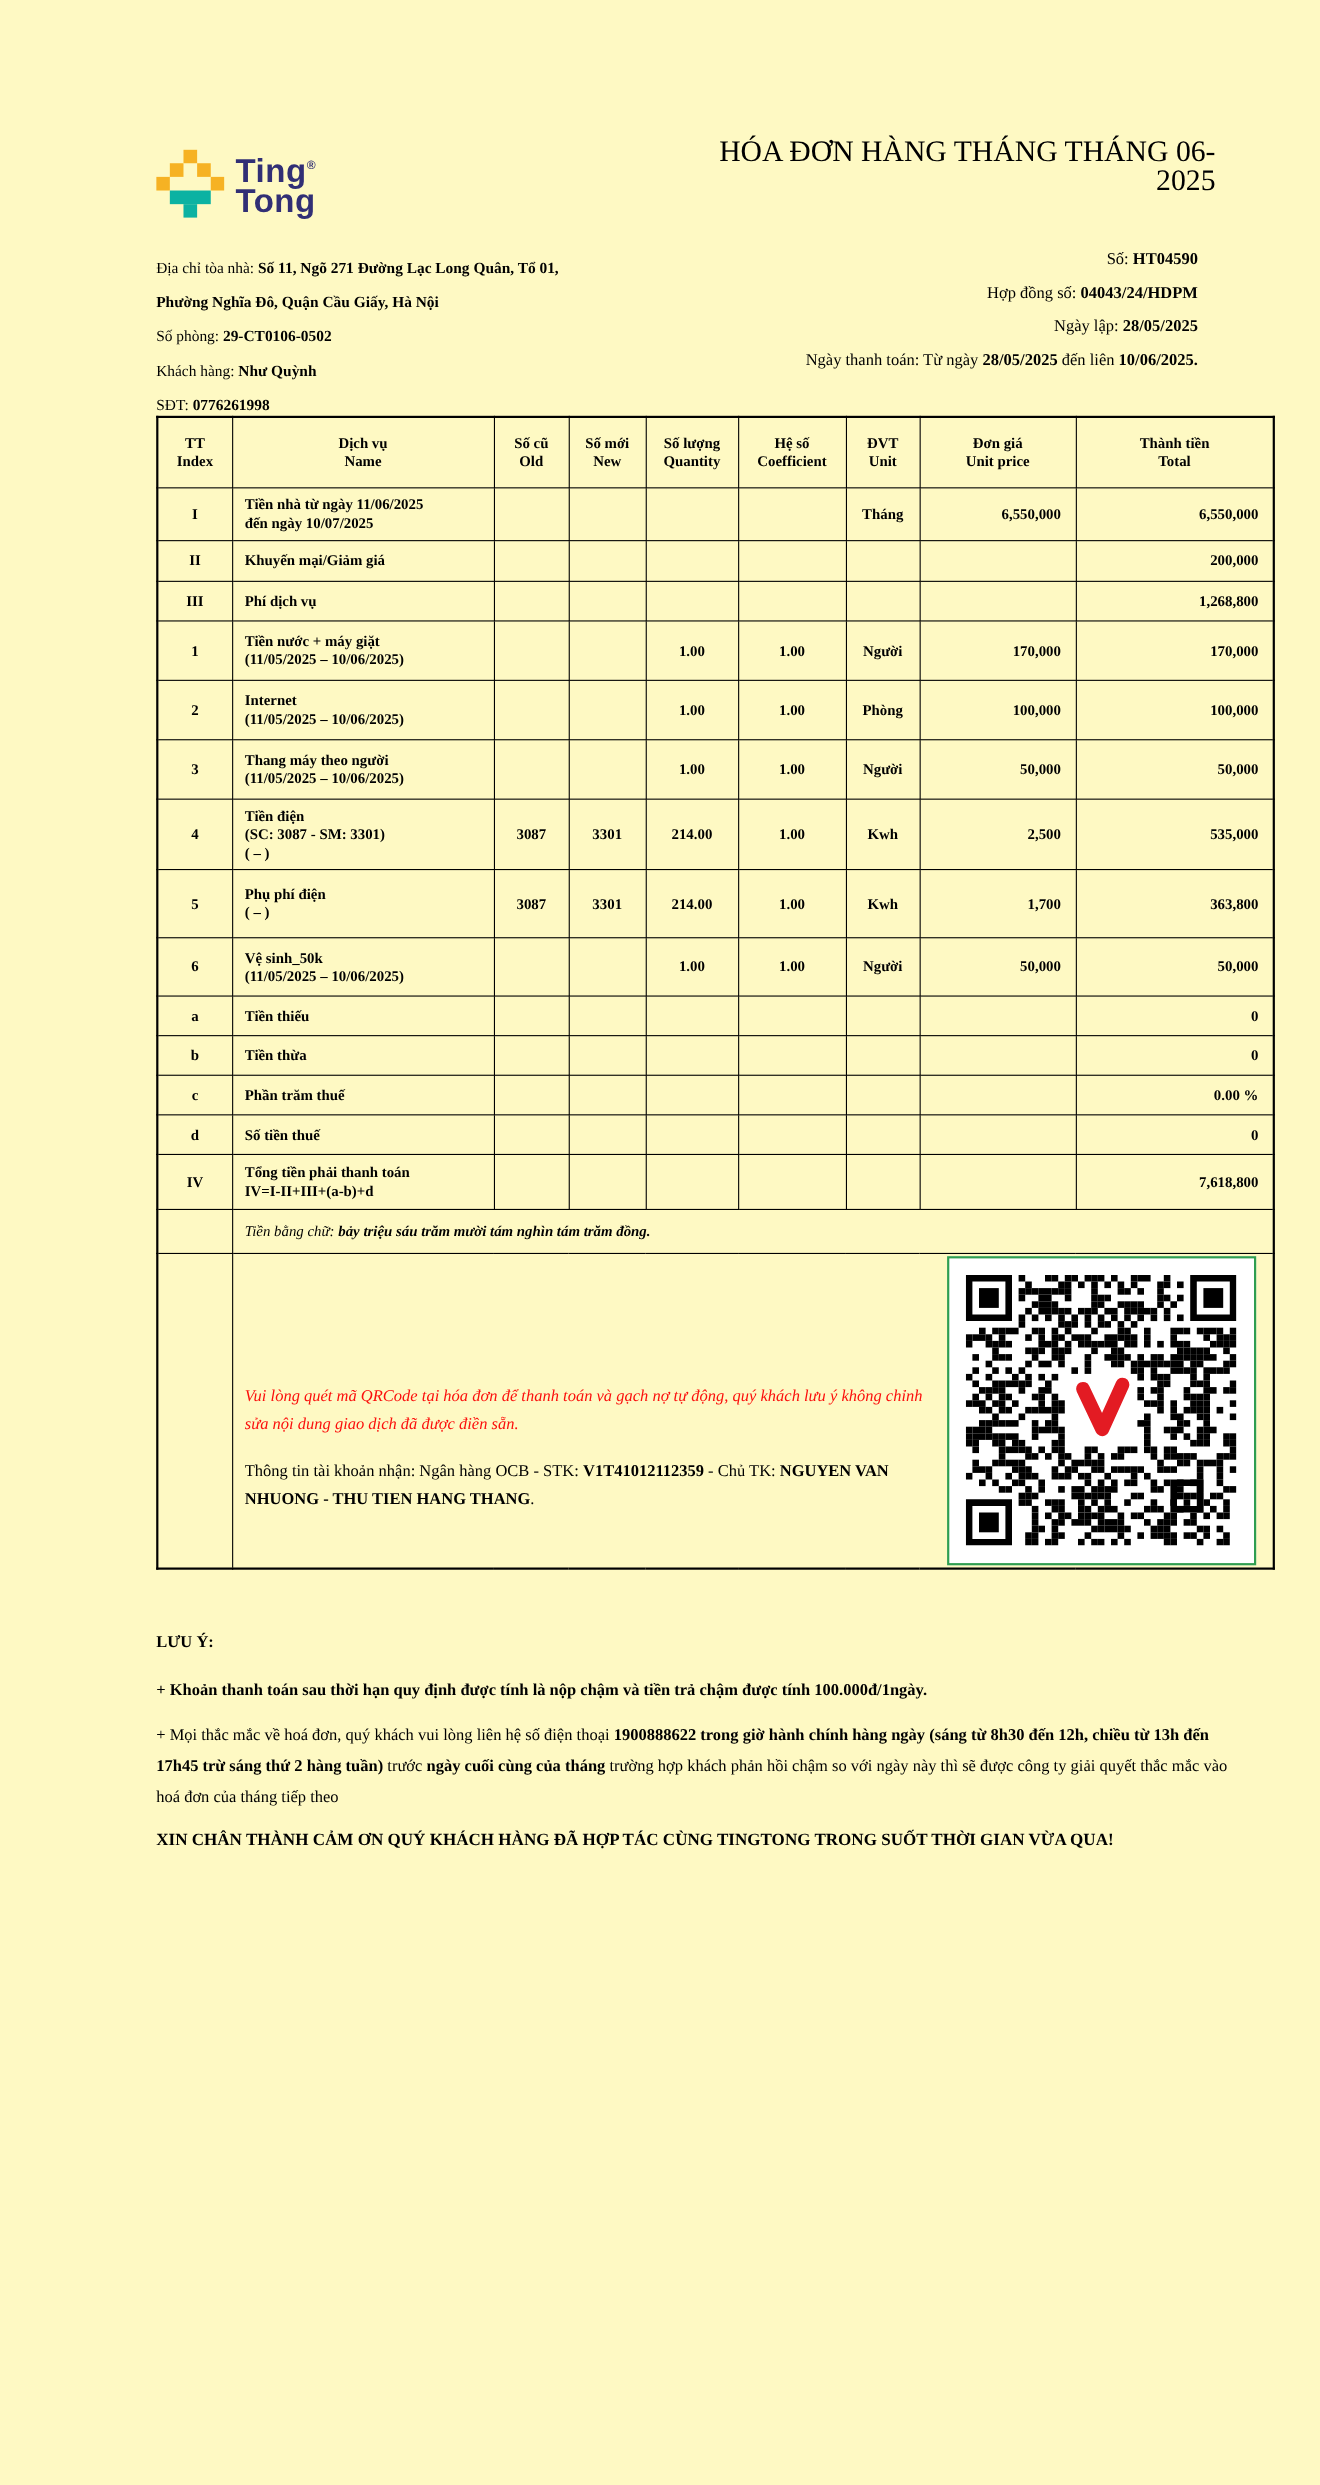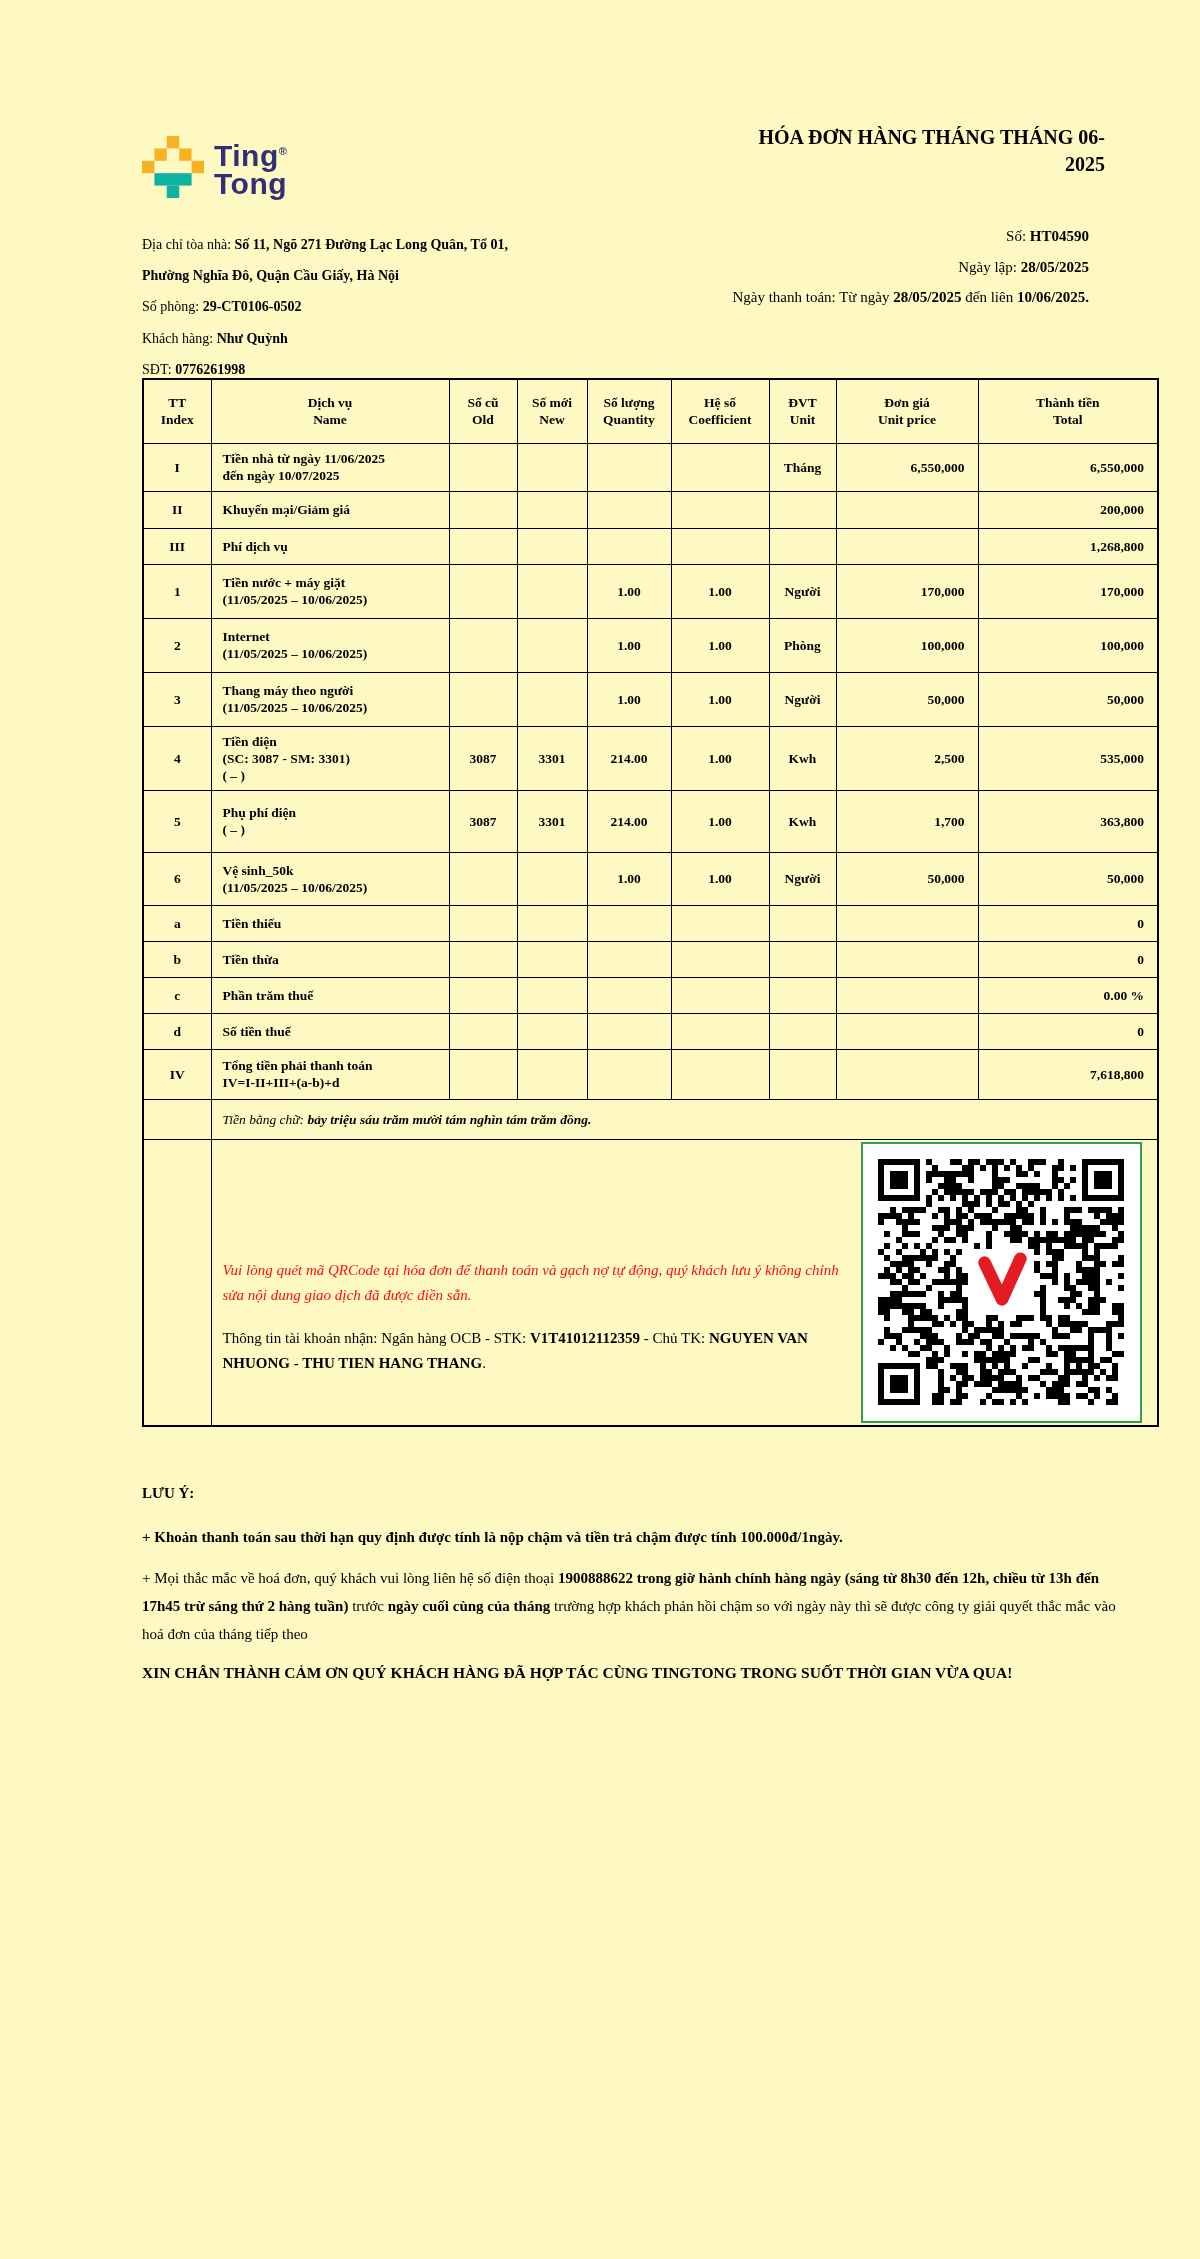--- a/index.html
+++ b/index.html
@@ -9,21 +9,21 @@
     font-family:"Liberation Serif", serif; overflow:hidden;
   }
   
   .logo { position:absolute; left:142px; top:136px; display:flex; align-items:flex-start; }
   .logo-icon { width:62px; height:62px; display:block; }
   .logo-text { margin-left:10px; margin-top:1px; font-family:"Liberation Sans", sans-serif;
                font-weight:bold; color:#312F75; font-size:30px; line-height:28px; letter-spacing:.5px; }
   .logo-text sup { font-size:11px; vertical-align:super; }
   
   .title { position:absolute; right:95px; top:124px; width:520px; text-align:right;
-           font-size:20px; font-weight:bold; line-height:27px; }
+           font-size:27px; font-weight:normal; line-height:27px; }
   .info-left { position:absolute; left:142px; top:229px; width:500px; font-size:14px; line-height:31.2px; }
   .info-right { position:absolute; right:111px; top:221px; width:560px; text-align:right;
                 font-size:15px; line-height:30.6px; }
   
   table.inv { position:absolute; left:142px; top:378px; width:1015px; table-layout:fixed;
               border-collapse:collapse; border:2px solid #000; }
   table.inv th, table.inv td { border:1px solid #000; font-size:13.5px; font-weight:bold;
               line-height:17px; vertical-align:middle; padding:2px 3px; overflow:hidden; }
   table.inv thead tr { height:64px; }
   table.inv th { text-align:center; }
@@ -81,20 +81,21 @@
   <div class="info-left">
     <div><span>Địa chỉ tòa nhà: </span><b>Số 11, Ngõ 271 Đường Lạc Long Quân, Tổ 01,</b></div>
     <div><b>Phường Nghĩa Đô, Quận Cầu Giấy, Hà Nội</b></div>
     <div><span>Số phòng: </span><b>29-CT0106-0502</b></div>
     <div><span>Khách hàng: </span><b>Như Quỳnh</b></div>
     <div><span>SĐT: </span><b>0776261998</b></div>
   </div>
 
   <div class="info-right">
     <div><span>Số: </span><b>HT04590</b></div>
+    <div><span>Hợp đồng số: </span><b>04043/24/HDPM</b></div>
     <div><span>Ngày lập: </span><b>28/05/2025</b></div>
     <div><span>Ngày thanh toán: Từ ngày </span><b>28/05/2025</b><span> đến liên </span><b>10/06/2025.</b></div>
   </div>
 
   <table class="inv">
     <colgroup>
       <col style="width:68px">
         <col style="width:238px">
         <col style="width:68px">
       <col style="width:70px">

